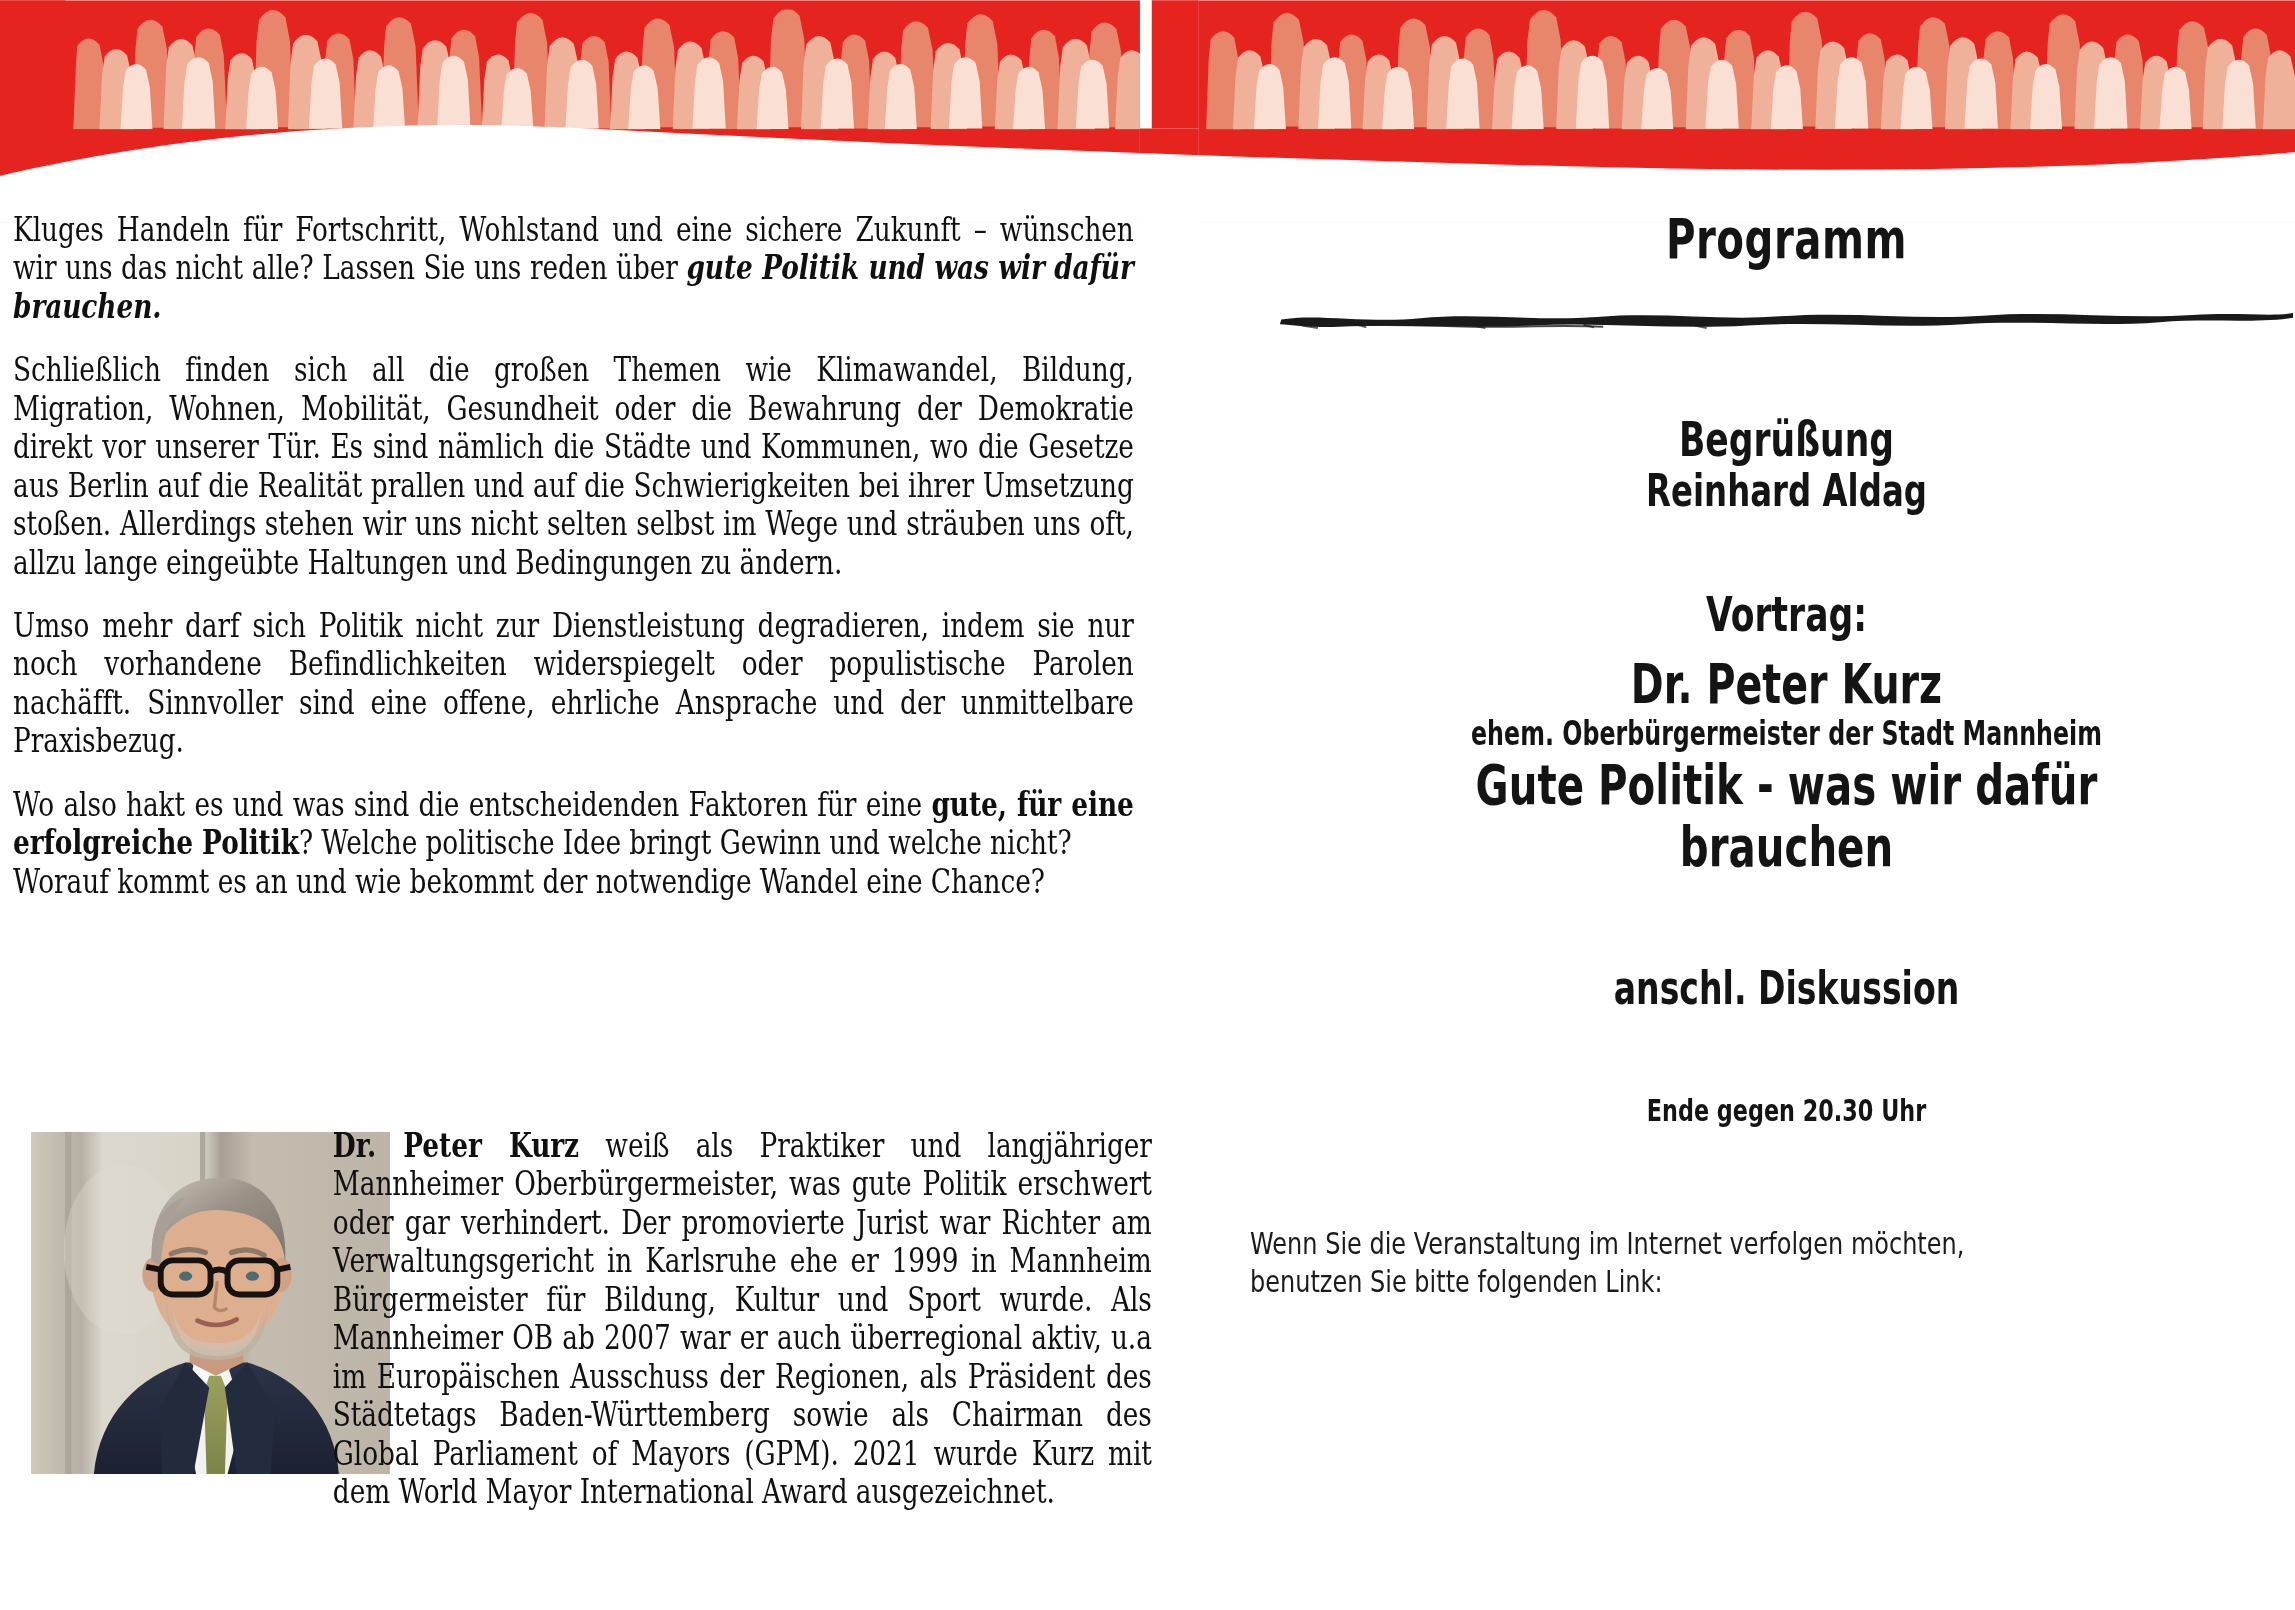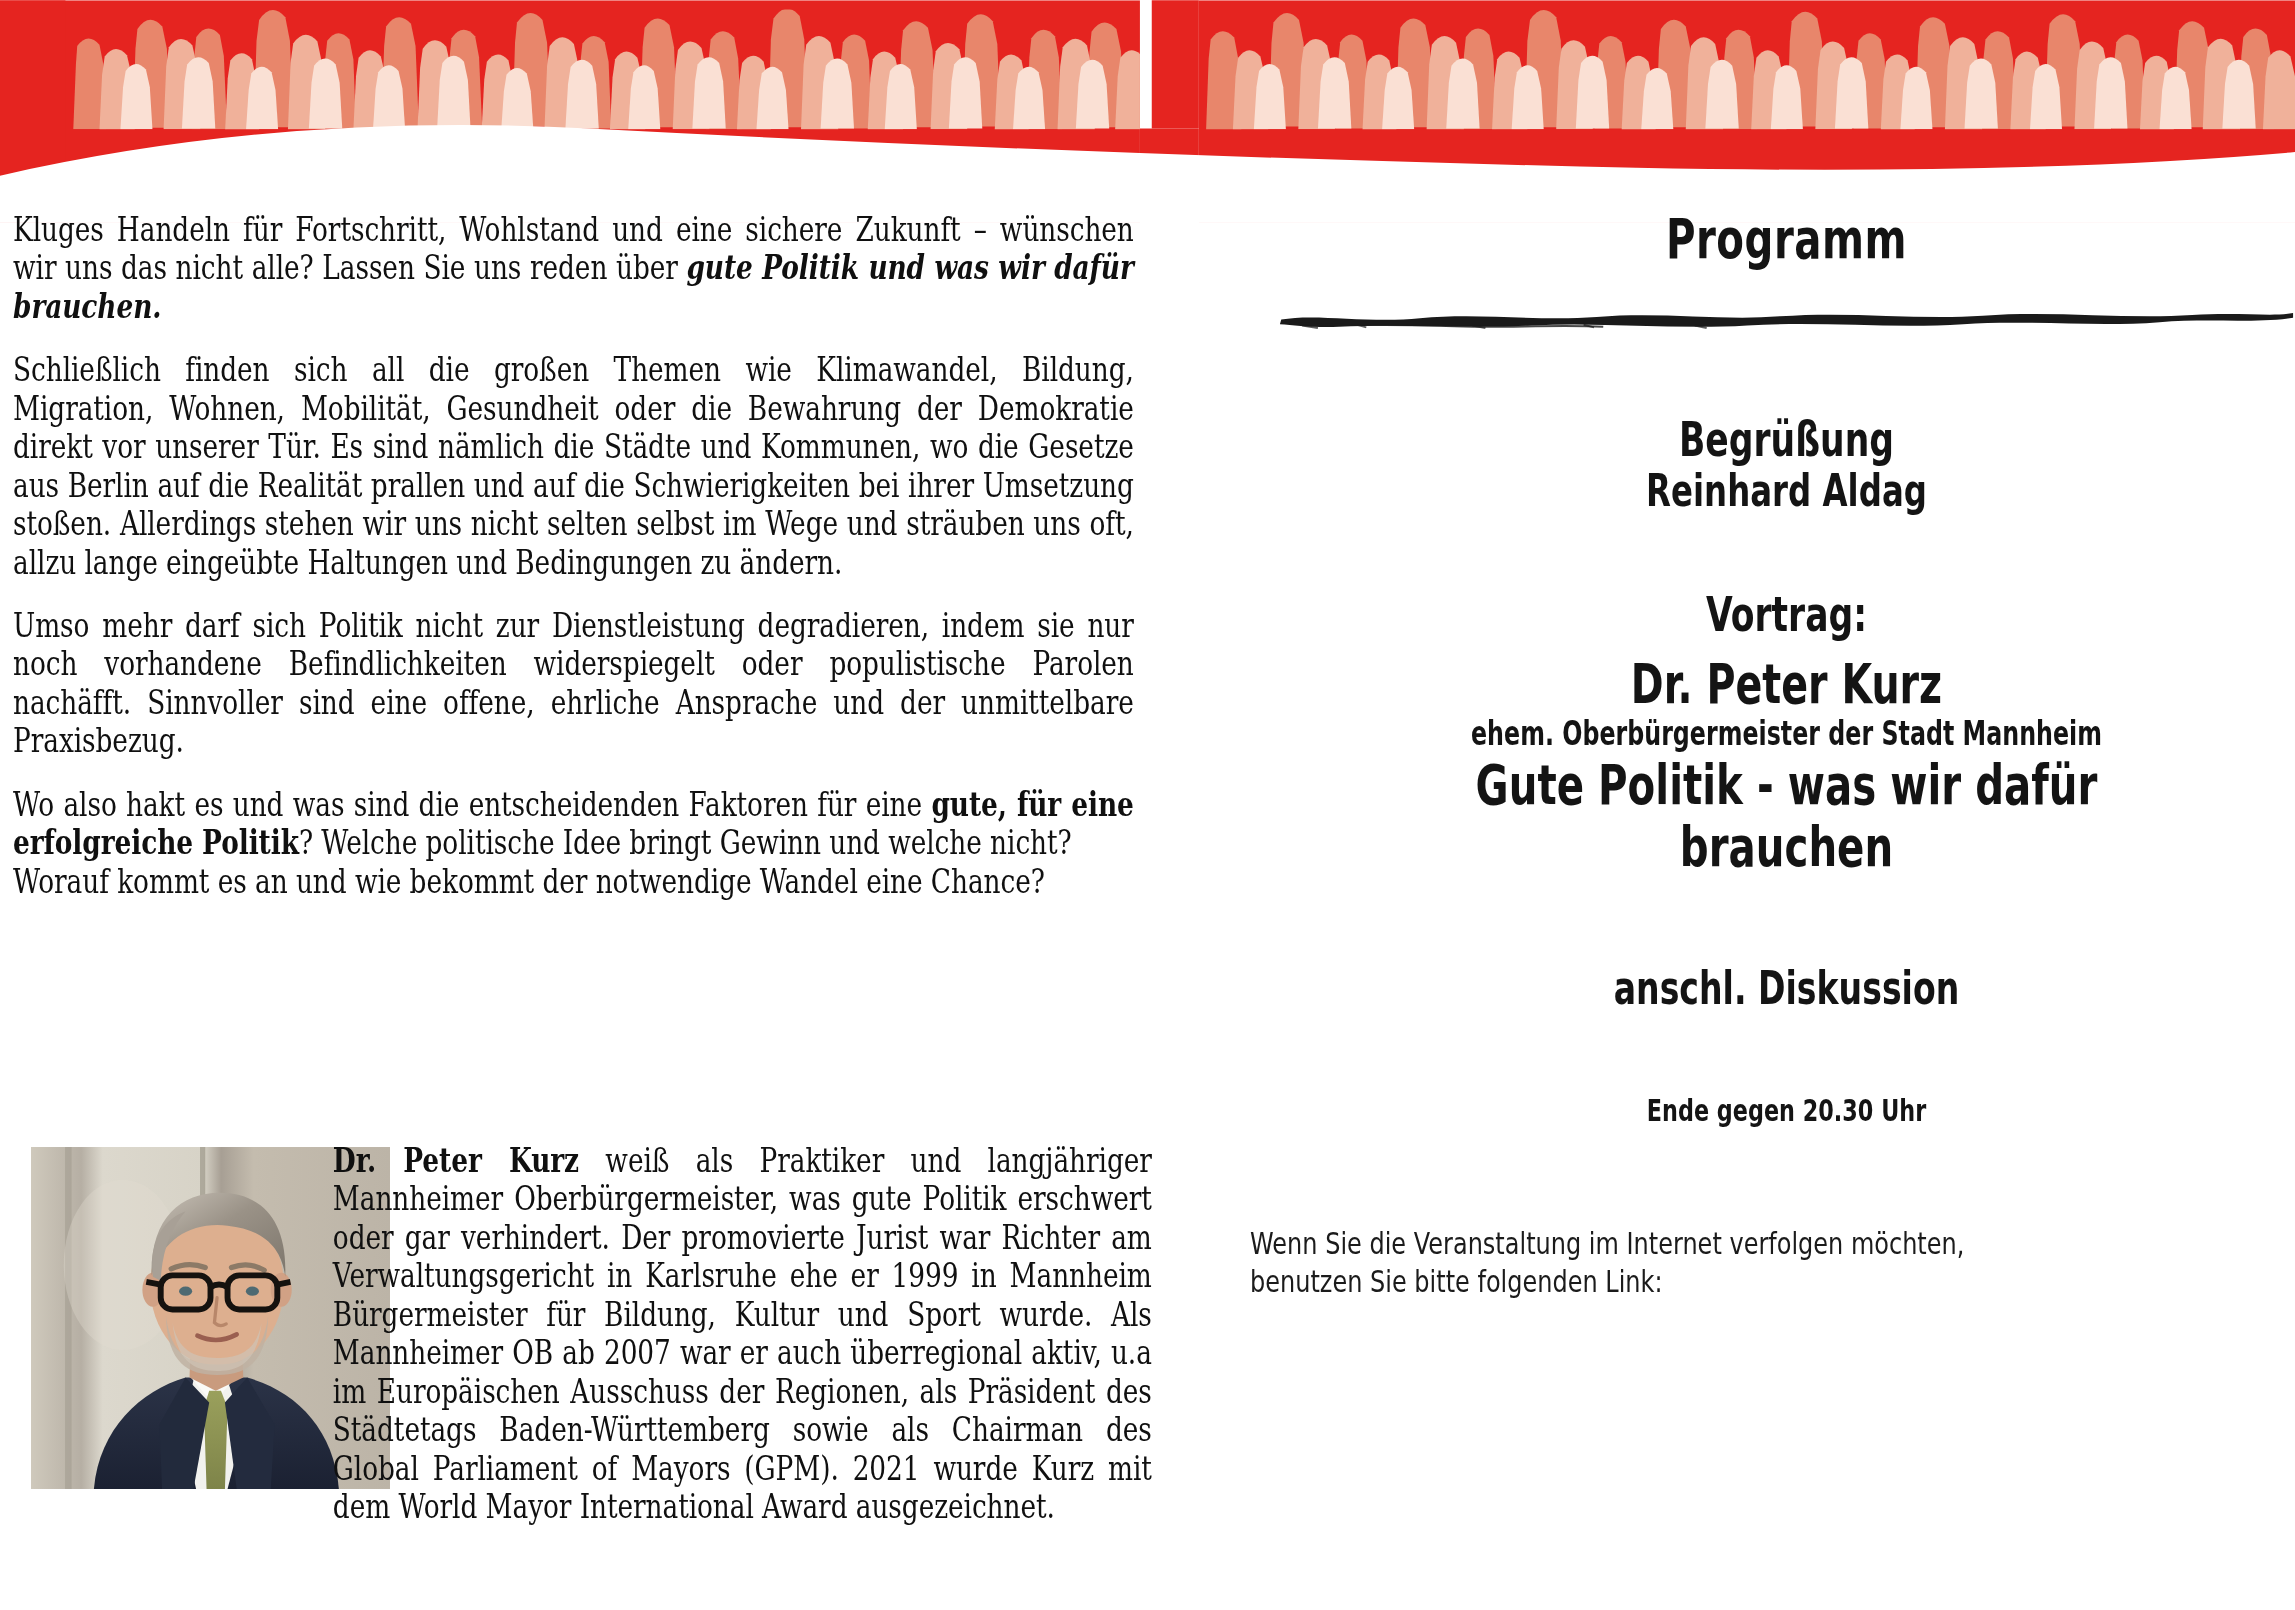--- a/index.html
+++ b/index.html
@@ -48,21 +48,20 @@
   .body-par.last { margin-bottom: 0; }
   .body-par em { font-style: italic; font-weight: 700; }
   .body-par strong { font-weight: 700; }
 
   
   #bio-block {
     position: absolute;
     left: 31px;
     top: 1127px;
     width: 1121px;
-    margin-top: 15px;
   }
   #portrait-figure {
     float: left;
     width: 359px;
     height: 342px;
     margin: 5.2px 18.3px 3.9px 0;
     position: relative;
     overflow: hidden;
   }
   #portrait-figure svg { display:block; width:359px; height:342px; }

